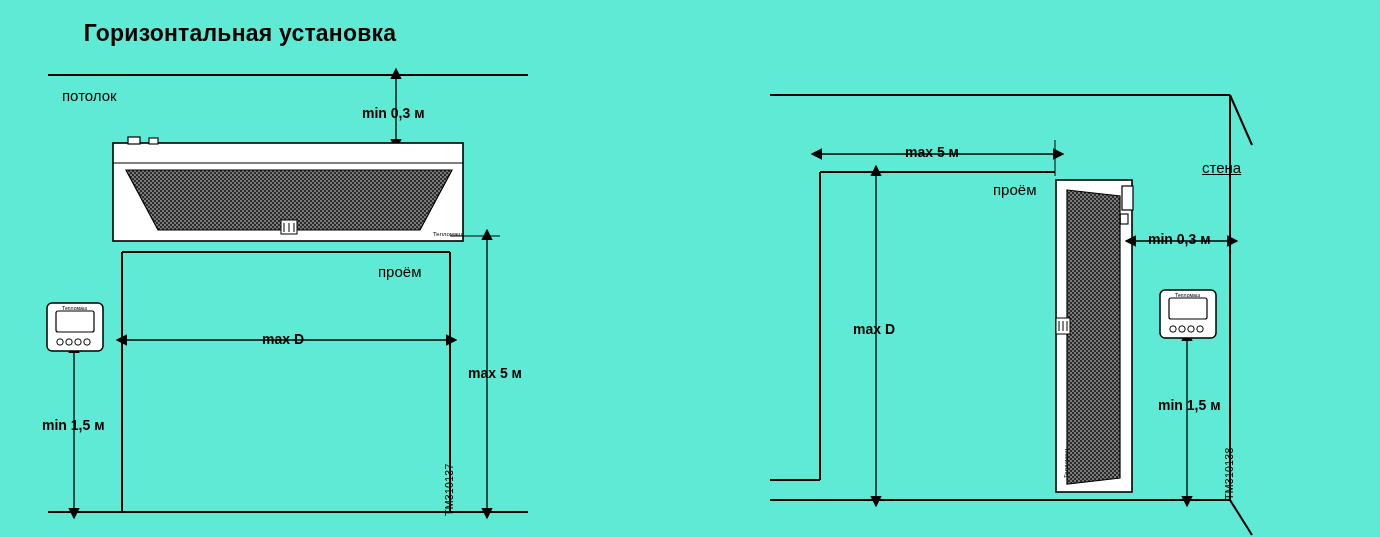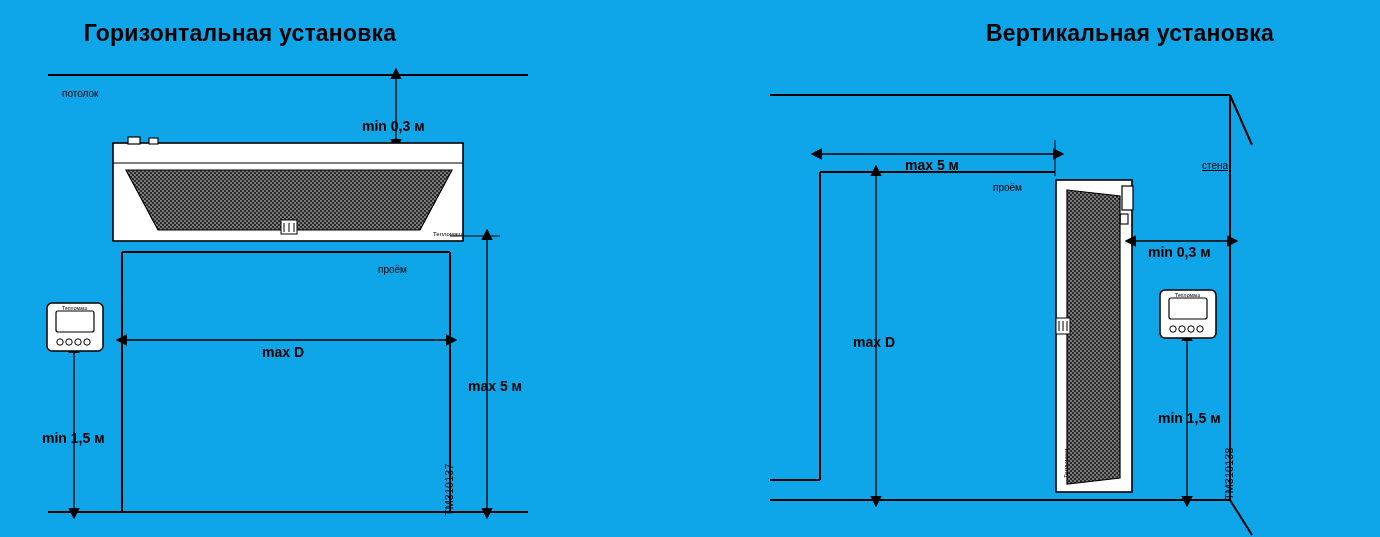--- a/index.html
+++ b/index.html
@@ -9,21 +9,21 @@
   }
   body {
     font-family: "Liberation Sans", sans-serif;
     color: #000000;
   }
   #page {
     position: relative;
     width: 1380px;
     height: 537px;
     overflow: hidden;
-    background: #0ea5e9;
+    background: #5eead4;
   }
   .panel {
     position: absolute;
     top: 0;
     height: 537px;
   }
   #panel-left  { left: 0;   width: 690px; }
   #panel-right { left: 690px; width: 690px; }
 
   .panel-title {
@@ -40,25 +40,25 @@
   #panel-right .panel-title { left: 240px;  width: 400px; text-align: center;}
 
   .svg-layer {
     position: absolute;
     left: 0;
     top: 0;
   }
 
   .lbl {
     position: absolute;
-    font-size: 10px;
+    font-size: 15px;
     white-space: nowrap;
     line-height: 1.1;
   }
-  .lbl.bold { font-weight: bold; font-size: 14px; margin-top: 13px; }
+  .lbl.bold { font-weight: bold; font-size: 14px; }
   .lbl.vert {
     transform-origin: 0 0;
     transform: rotate(-90deg);
     font-size: 10.5px;
     letter-spacing: 0.3px;
   }
 </style>
 </head>
 <body>
 
@@ -128,21 +128,20 @@
     <div class="lbl bold" style="left:362px; top:106px;">min 0,3 м</div>
     <div class="lbl" style="left:378px; top:264px;">проём</div>
     <div class="lbl bold" style="left:262px; top:332px;">max D</div>
     <div class="lbl bold" style="left:468px; top:366px;">max 5 м</div>
     <div class="lbl bold" style="left:42px; top:418px;">min 1,5 м</div>
     <div class="lbl vert" style="left:444px; top:516px;">TM310137</div>
   </div>
 
   <div class="panel" id="panel-right">
 
-    <div class="panel-title">Вертикальная установка</div>
 
     <svg class="svg-layer" width="690" height="537" viewBox="0 0 690 537">
       <defs>
         <marker id="arrL2" markerWidth="9" markerHeight="9" refX="8" refY="4.5" orient="auto">
           <path d="M9,0 L9,9 L0,4.5 z" fill="#000"></path>
         </marker>
         <marker id="arrR2" markerWidth="9" markerHeight="9" refX="1" refY="4.5" orient="auto">
           <path d="M0,0 L0,9 L9,4.5 z" fill="#000"></path>
         </marker>
         <pattern id="meshR" width="4" height="4" patternUnits="userSpaceOnUse">

